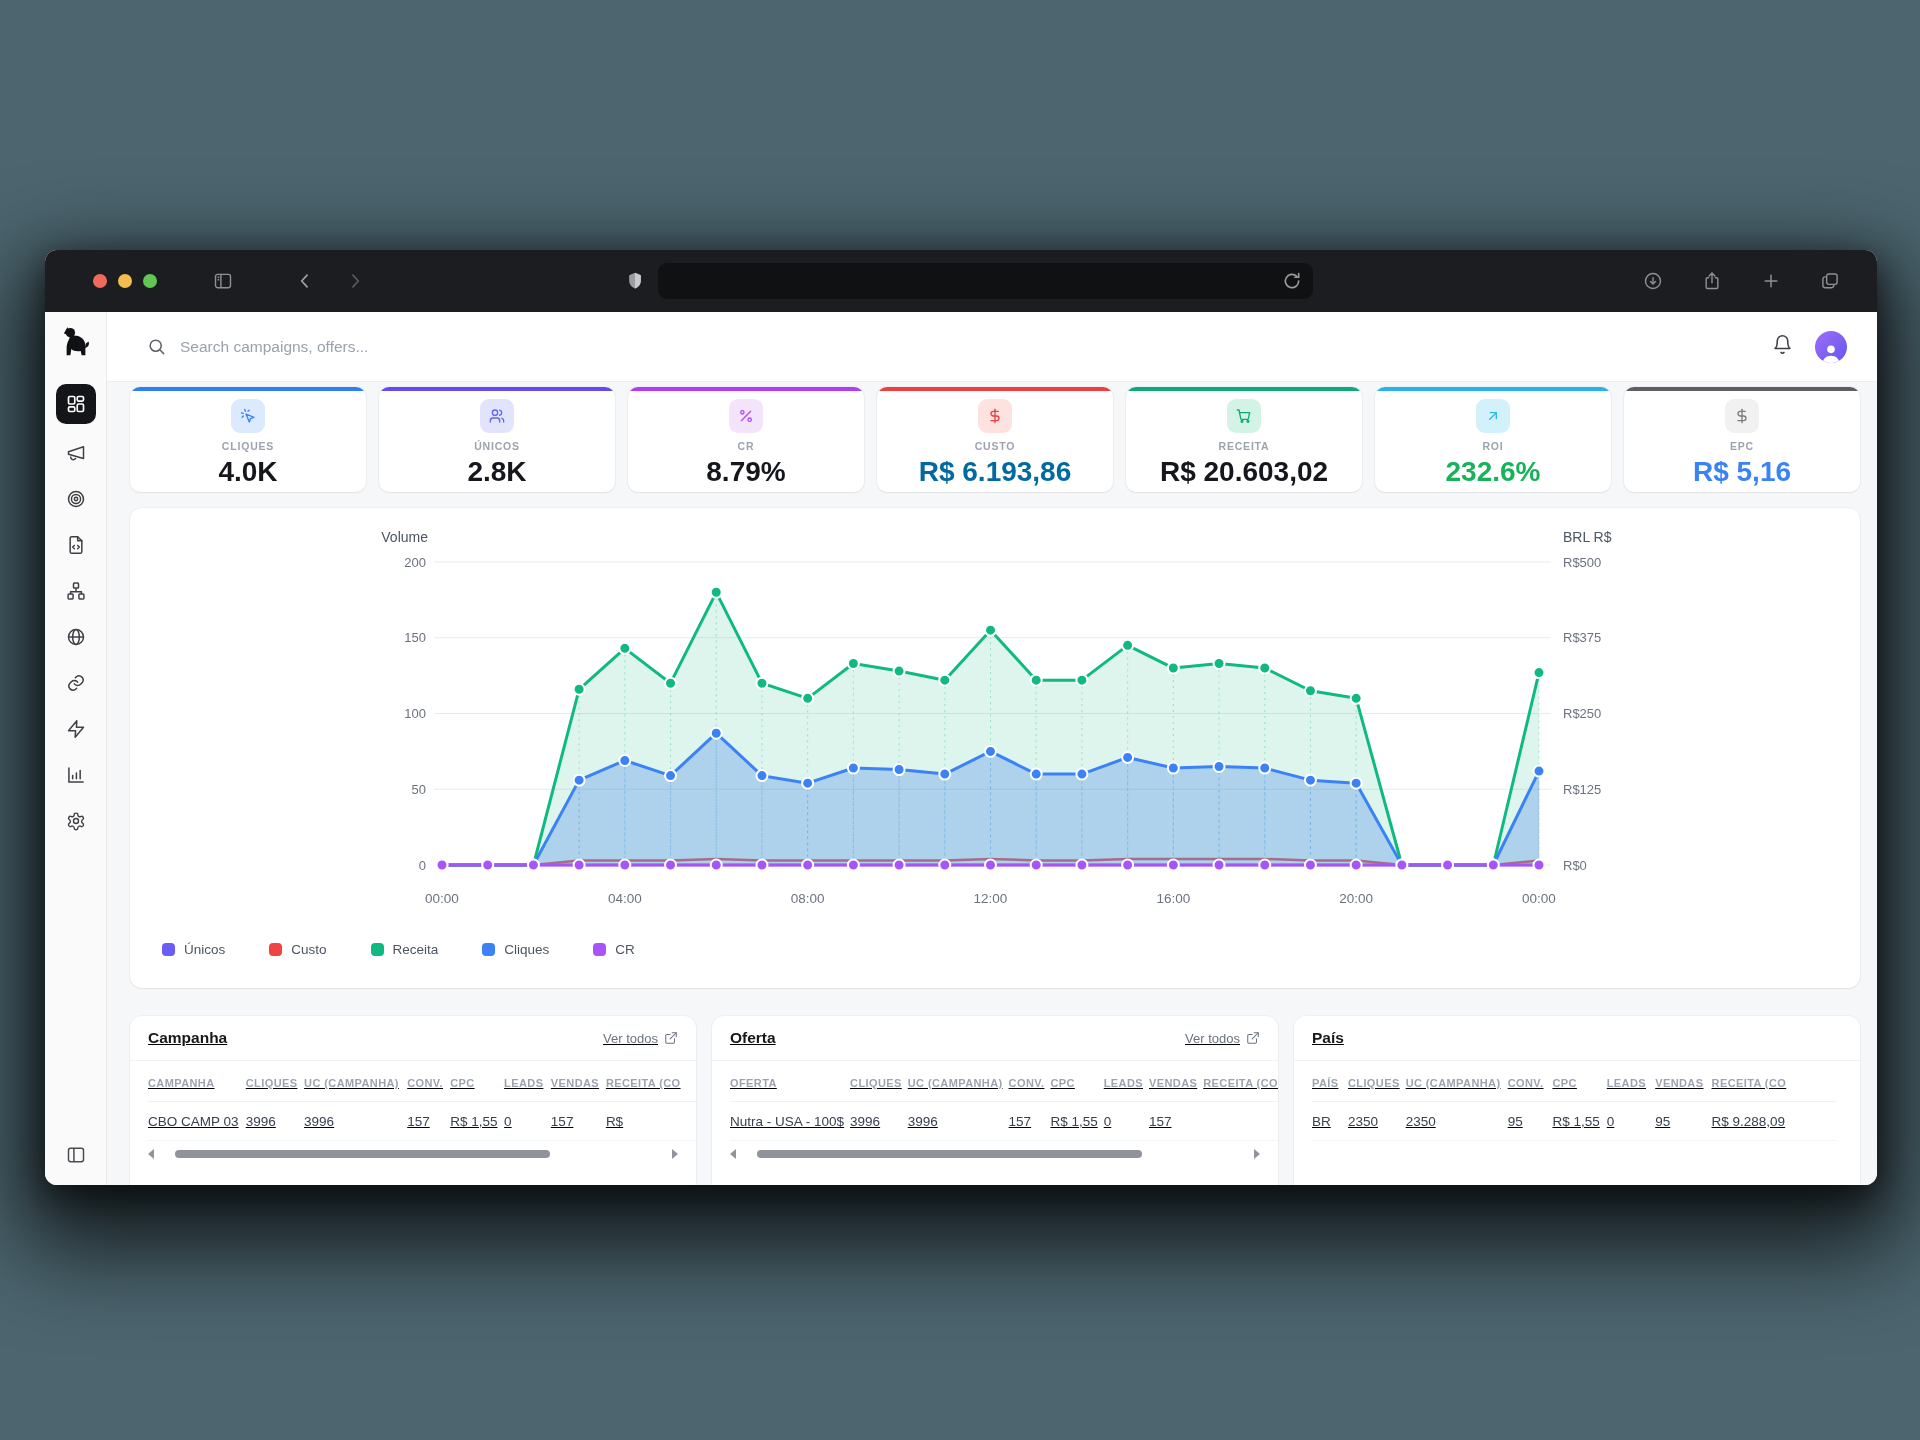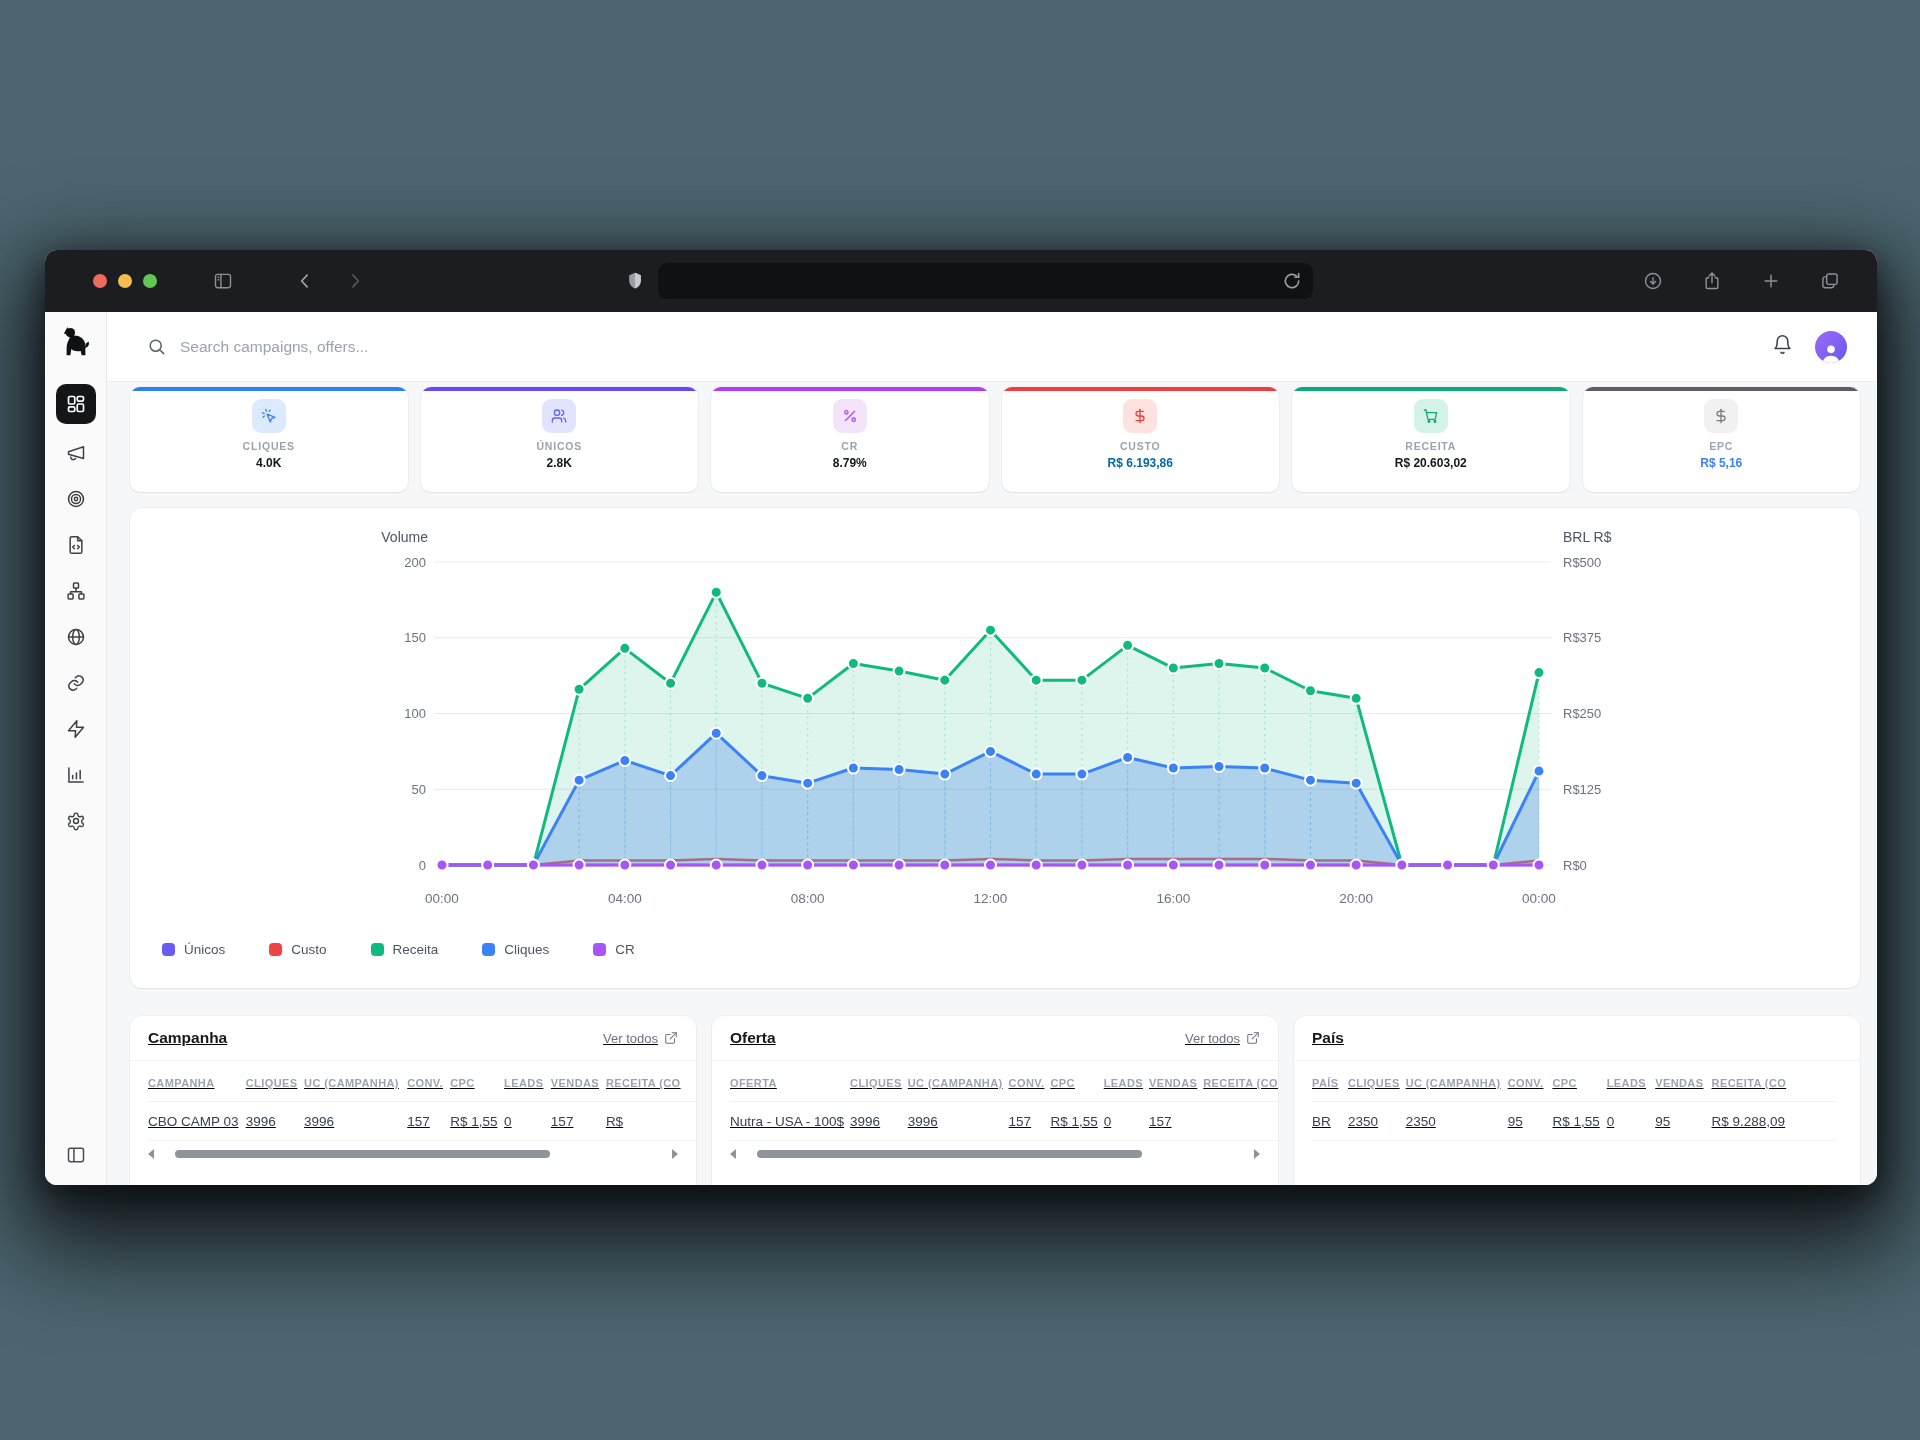--- a/index.html
+++ b/index.html
@@ -51,21 +51,21 @@
   .content { flex:1; background:#f6f7f8; padding:2px 17px 0 23px; overflow:hidden; }
 
   
   .kpi-row { display:flex; gap:13px; margin-top:3px; }
   .kpi-card { flex:1; background:#fff; border-radius:10px; height:105px; position:relative; overflow:hidden;
     box-shadow:0 1px 2px rgba(16,24,40,.06), 0 0 0 1px rgba(16,24,40,.03); text-align:center; padding-top:12px; }
   .kpi-accent { position:absolute; top:0; left:0; right:0; height:4px; }
   .kpi-chip { width:34px; height:34px; border-radius:9px; margin:0 auto; display:flex; align-items:center; justify-content:center; }
   .kpi-chip svg { width:16px; height:16px; }
   .kpi-label { margin-top:7px; font-size:10.5px; letter-spacing:.8px; color:#9ca3af; font-weight:bold; }
-  .kpi-value { margin-top:4px; font-size:12px; font-weight:bold; color:#15171c; }
+  .kpi-value { margin-top:4px; font-size:28px; font-weight:bold; color:#15171c; }
 
   
   .chart-card { margin-top:16px; background:#fff; border-radius:12px; height:480px;
     box-shadow:0 1px 2px rgba(16,24,40,.06), 0 0 0 1px rgba(16,24,40,.03); padding-top:10px; overflow:hidden; }
   .legend { display:flex; align-items:center; gap:44px; padding:10px 0 0 32px; }
   .legend-item { display:flex; align-items:center; gap:9px; font-size:13.5px; color:#4b5563; }
   .legend-swatch { width:13px; height:13px; border-radius:4px; }
 
   
   .tables-row { display:flex; gap:16px; margin-top:28px; }
@@ -340,20 +340,31 @@
                 <div class="kpi-accent" style="background:#0ea97a"></div>
                 <div class="kpi-chip" style="background:#d3f3e7;color:#10a878">
                   <svg viewBox="0 0 24 24" fill="none" stroke="currentColor" stroke-width="2" stroke-linecap="round" stroke-linejoin="round">
                     <circle cx="9" cy="20" r="1.4"></circle>
                     <circle cx="18" cy="20" r="1.4"></circle>
                     <path d="M2 3h2.5l2.5 12.4a2 2 0 0 0 2 1.6h7.6a2 2 0 0 0 2-1.6L20.5 7H6"></path>
                   </svg>
                 </div>
                 <div class="kpi-label">RECEITA</div>
                 <div class="kpi-value" style="color:#15171c">R$ 20.603,02</div>
+              </div>
+              <div class="kpi-card">
+                <div class="kpi-accent" style="background:#29b2e8"></div>
+                <div class="kpi-chip" style="background:#d3f1fb;color:#2fb6ea">
+                  <svg viewBox="0 0 24 24" fill="none" stroke="currentColor" stroke-width="2" stroke-linecap="round" stroke-linejoin="round">
+                    <line x1="7" y1="17" x2="17" y2="7"></line>
+                    <polyline points="8 7 17 7 17 16"></polyline>
+                  </svg>
+                </div>
+                <div class="kpi-label">ROI</div>
+                <div class="kpi-value" style="color:#17b35a">232.6%</div>
               </div>
               <div class="kpi-card">
                 <div class="kpi-accent" style="background:#5f5c66"></div>
                 <div class="kpi-chip" style="background:#f1f1f2;color:#7a7a82">
                   <svg viewBox="0 0 24 24" fill="none" stroke="currentColor" stroke-width="2" stroke-linecap="round">
                     <line x1="12" y1="2" x2="12" y2="22"></line>
                     <path d="M17 5H9.5a3.5 3.5 0 0 0 0 7h5a3.5 3.5 0 0 1 0 7H6"></path>
                   </svg>
                 </div>
                 <div class="kpi-label">EPC</div>

